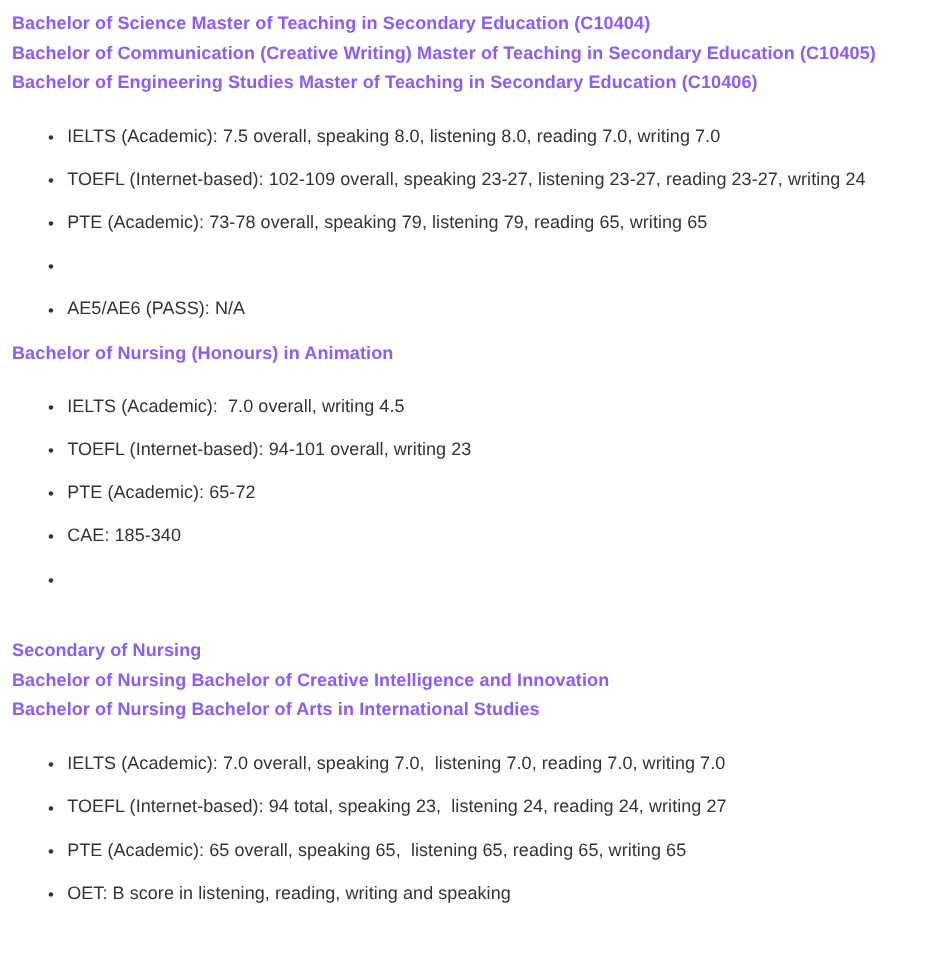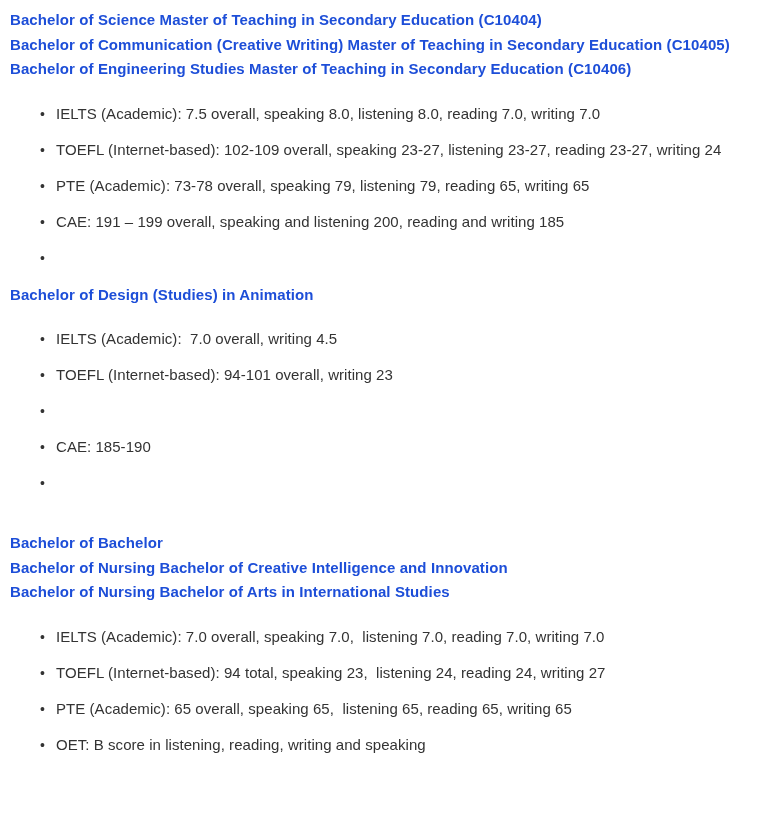--- a/index.html
+++ b/index.html
@@ -19,21 +19,21 @@
   .course-section {
     margin: 0;
   }
   .course-section.gap-small { margin-top: 12px; }
   .course-section.gap-large { margin-top: 37px; }
   .course-group { margin: 0; }
   .course-line {
     font-size: 15px;
     font-weight: bold;
     line-height: 24.5px;
-    color: #1d4ed8;
+    color: #8b5cf6;
     white-space: pre;
     letter-spacing: 0.1px;
   }
   ul.req-list {
     list-style: none;
     margin: 0;
     padding: 21px 0 0 0;
   }
   li.req-item {
     display: flex;
@@ -76,57 +76,58 @@
       <li class="req-item">
         <span class="bullet">•</span>
         <span class="req-text">TOEFL (Internet-based): 102-109 overall, speaking 23-27, listening 23-27, reading 23-27, writing 24</span>
       </li>
       <li class="req-item">
         <span class="bullet">•</span>
         <span class="req-text">PTE (Academic): 73-78 overall, speaking 79, listening 79, reading 65, writing 65</span>
       </li>
       <li class="req-item">
         <span class="bullet">•</span>
-        <span class="req-text">CAE: 191 – 199 overall, speaking and listening 200, reading and writing 185</span>
       </li>
       <li class="req-item">
         <span class="bullet">•</span>
+        <span class="req-text">AE5/AE6 (PASS): N/A</span>
       </li>
     </ul>
   </section>
 
   <section class="course-section gap-small">
     <div class="course-group">
-      <div class="course-line">Bachelor of Design (Studies) in Animation</div>
+      <div class="course-line">Bachelor of Nursing (Honours) in Animation</div>
     </div>
     <ul class="req-list">
       <li class="req-item">
         <span class="bullet">•</span>
         <span class="req-text">IELTS (Academic):  7.0 overall, writing 4.5</span>
       </li>
       <li class="req-item">
         <span class="bullet">•</span>
         <span class="req-text">TOEFL (Internet-based): 94-101 overall, writing 23</span>
       </li>
       <li class="req-item">
         <span class="bullet">•</span>
+        <span class="req-text">PTE (Academic): 65-72</span>
       </li>
       <li class="req-item">
         <span class="bullet">•</span>
-        <span class="req-text">CAE: 185-190</span>
+        <span class="req-text">CAE: 185-340</span>
       </li>
       <li class="req-item">
         <span class="bullet">•</span>
       </li>
     </ul>
   </section>
 
   <section class="course-section gap-large">
     <div class="course-group">
-      <div class="course-line">Bachelor of Bachelor</div>
+      <div class="course-line">Secondary of Nursing</div>
       <div class="course-line">Bachelor of Nursing Bachelor of Creative Intelligence and Innovation</div>
       <div class="course-line">Bachelor of Nursing Bachelor of Arts in International Studies</div>
     </div>
     <ul class="req-list">
       <li class="req-item">
         <span class="bullet">•</span>
         <span class="req-text">IELTS (Academic): 7.0 overall, speaking 7.0,  listening 7.0, reading 7.0, writing 7.0</span>
       </li>
       <li class="req-item">
         <span class="bullet">•</span>

